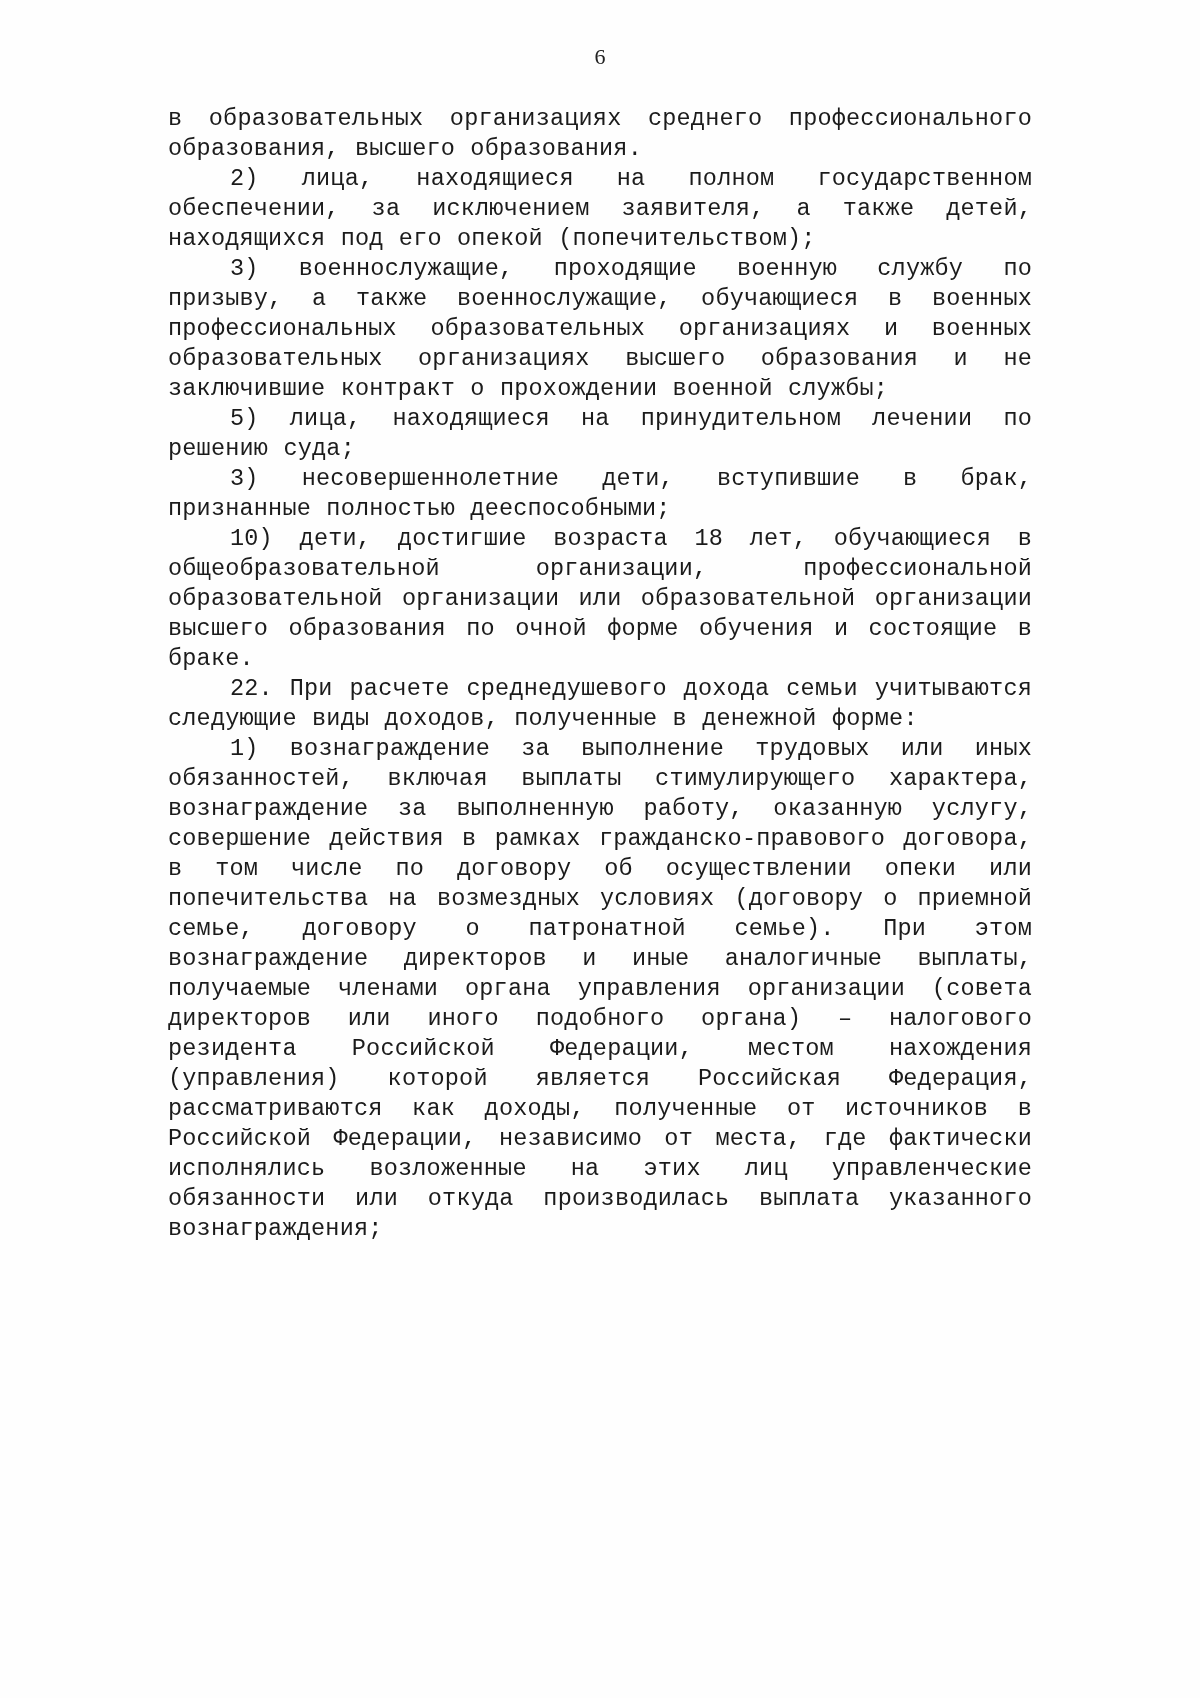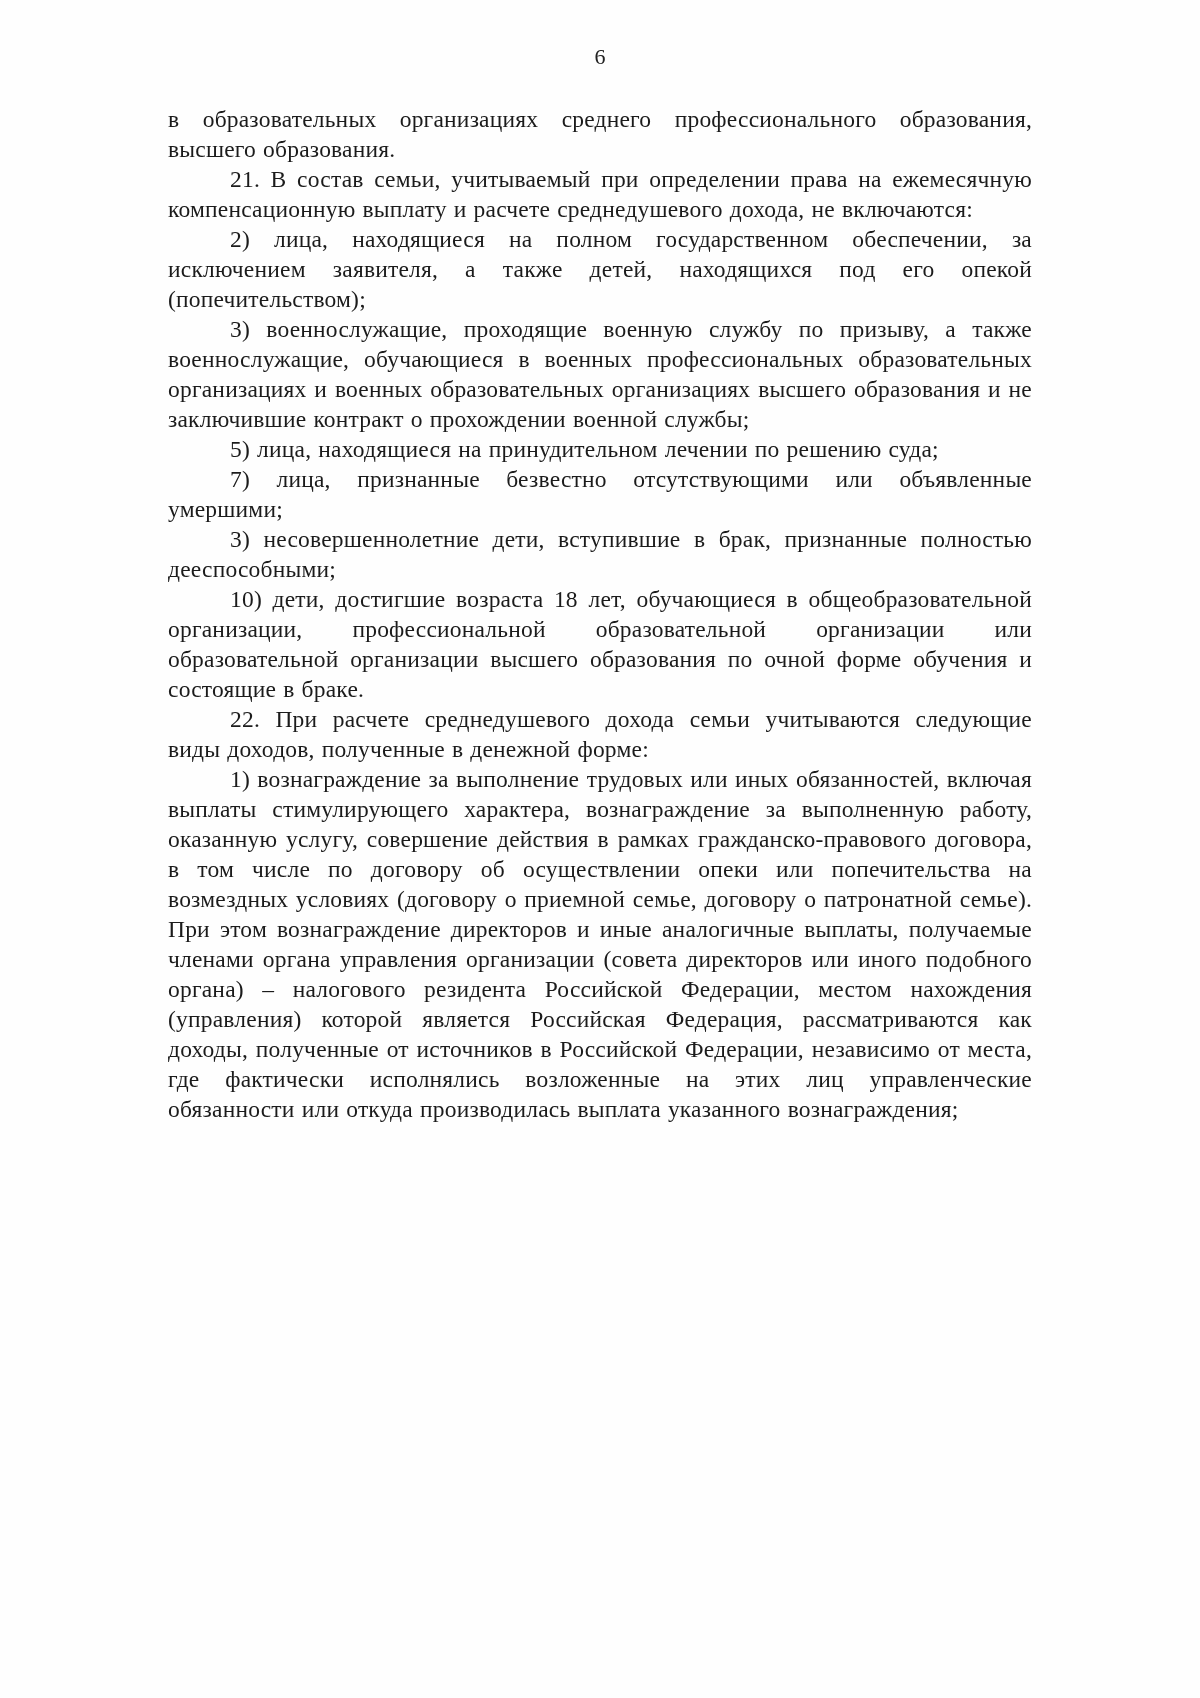--- a/index.html
+++ b/index.html
@@ -29,39 +29,38 @@
   .content {
     position: absolute;
     top: 104px;
     left: 168px;
     width: 864px;
     font-size: 23.5px;
     line-height: 30px;
     text-align: justify;
     letter-spacing: 0.2px;
     word-spacing: 1px;
+    font-family: Liberation Mono, monospace;
   }
   .content p.para {
     margin: 0;
     padding: 0;
   }
   .content p.para.indent {
     text-indent: 62px;
   }
 </style>
 </head>
 <body>
 
 <div class="page">
   <div class="page-number">6</div>
   <div class="content" id="paragraphs">
       <p class="para">в образовательных организациях среднего профессионального образования, высшего образования.</p>
-      <p class="para indent">21. В состав семьи, учитываемый при определении права на ежемесячную компенсационную выплату и расчете среднедушевого дохода, не включаются:</p>
       <p class="para indent">2) лица, находящиеся на полном государственном обеспечении, за исключением заявителя, а также детей, находящихся под его опекой (попечительством);</p>
       <p class="para indent">3) военнослужащие, проходящие военную службу по призыву, а также военнослужащие, обучающиеся в военных профессиональных образовательных организациях и военных образовательных организациях высшего образования и не заключившие контракт о прохождении военной службы;</p>
       <p class="para indent">5) лица, находящиеся на принудительном лечении по решению суда;</p>
-      <p class="para indent">7) лица, признанные безвестно отсутствующими или объявленные умершими;</p>
       <p class="para indent">3) несовершеннолетние дети, вступившие в брак, признанные полностью дееспособными;</p>
       <p class="para indent">10) дети, достигшие возраста 18 лет, обучающиеся в общеобразовательной организации, профессиональной образовательной организации или образовательной организации высшего образования по очной форме обучения и состоящие в браке.</p>
       <p class="para indent">22. При расчете среднедушевого дохода семьи учитываются следующие виды доходов, полученные в денежной форме:</p>
       <p class="para indent">1) вознаграждение за выполнение трудовых или иных обязанностей, включая выплаты стимулирующего характера, вознаграждение за выполненную работу, оказанную услугу, совершение действия в рамках гражданско-правового договора, в том числе по договору об осуществлении опеки или попечительства на возмездных условиях (договору о приемной семье, договору о патронатной семье). При этом вознаграждение директоров и иные аналогичные выплаты, получаемые членами органа управления организации (совета директоров или иного подобного органа) – налогового резидента Российской Федерации, местом нахождения (управления) которой является Российская Федерация, рассматриваются как доходы, полученные от источников в Российской Федерации, независимо от места, где фактически исполнялись возложенные на этих лиц управленческие обязанности или откуда производилась выплата указанного вознаграждения;</p>
     </div>
 </div>
 
 </body></html>

